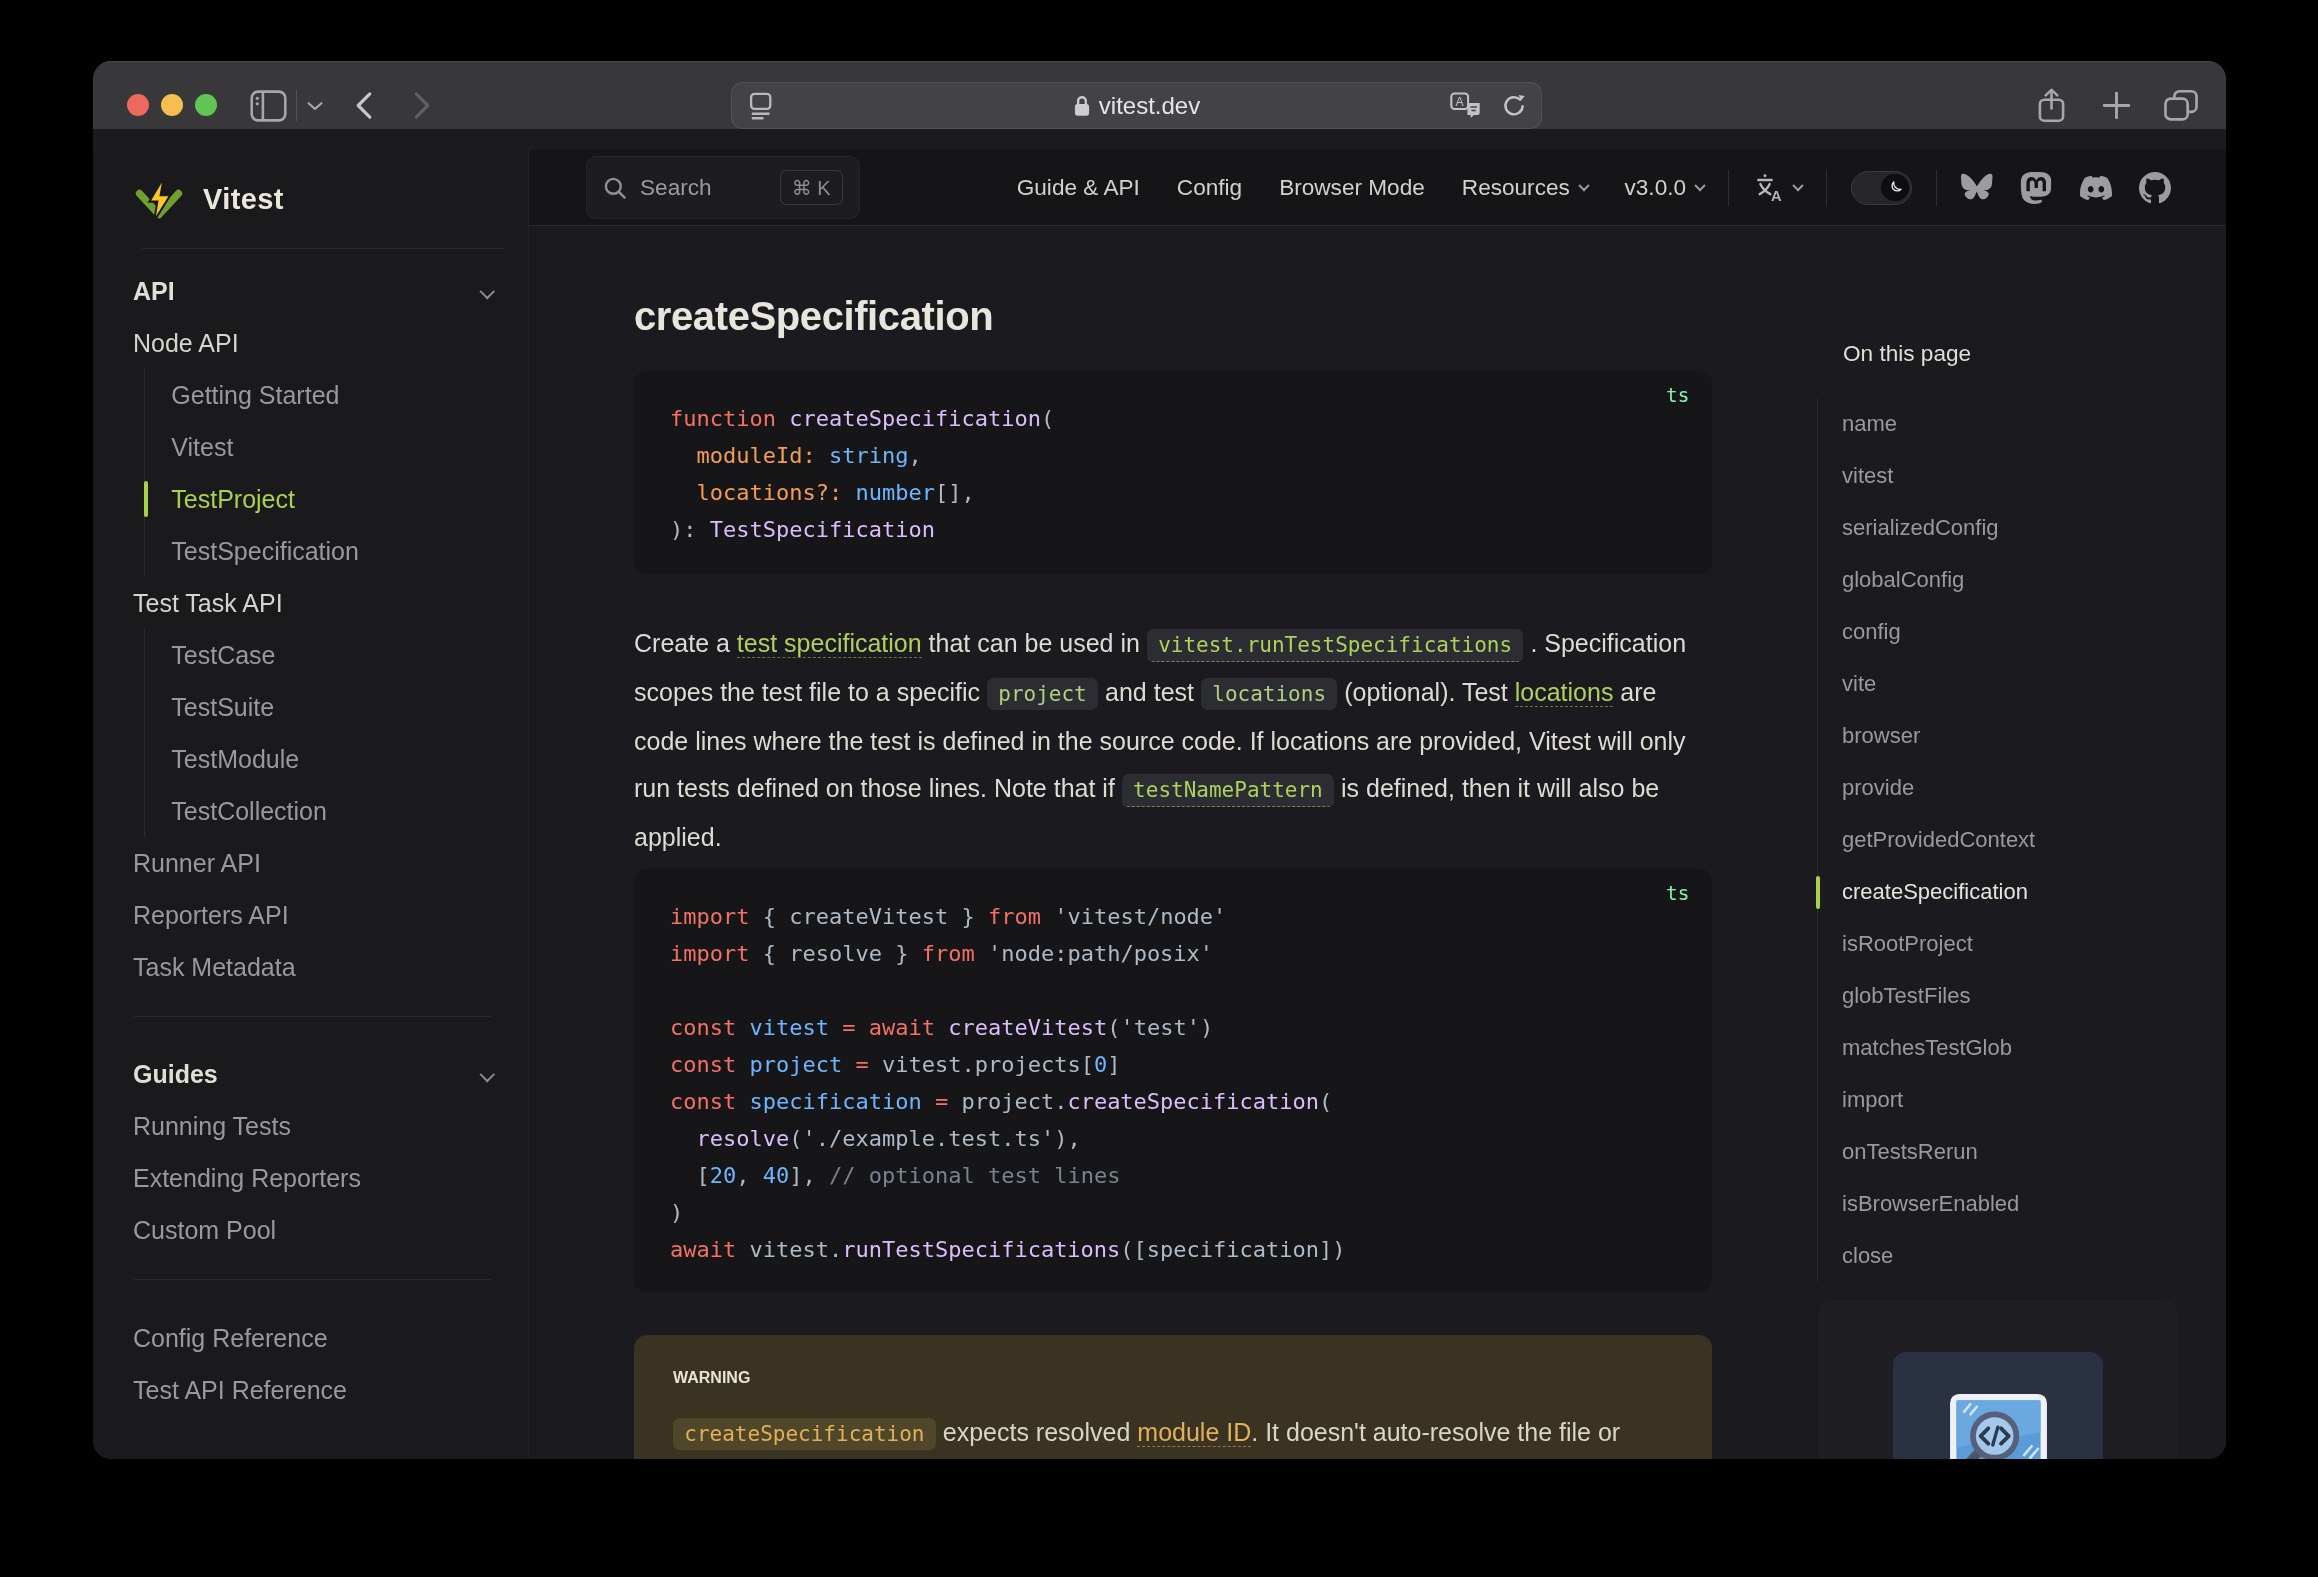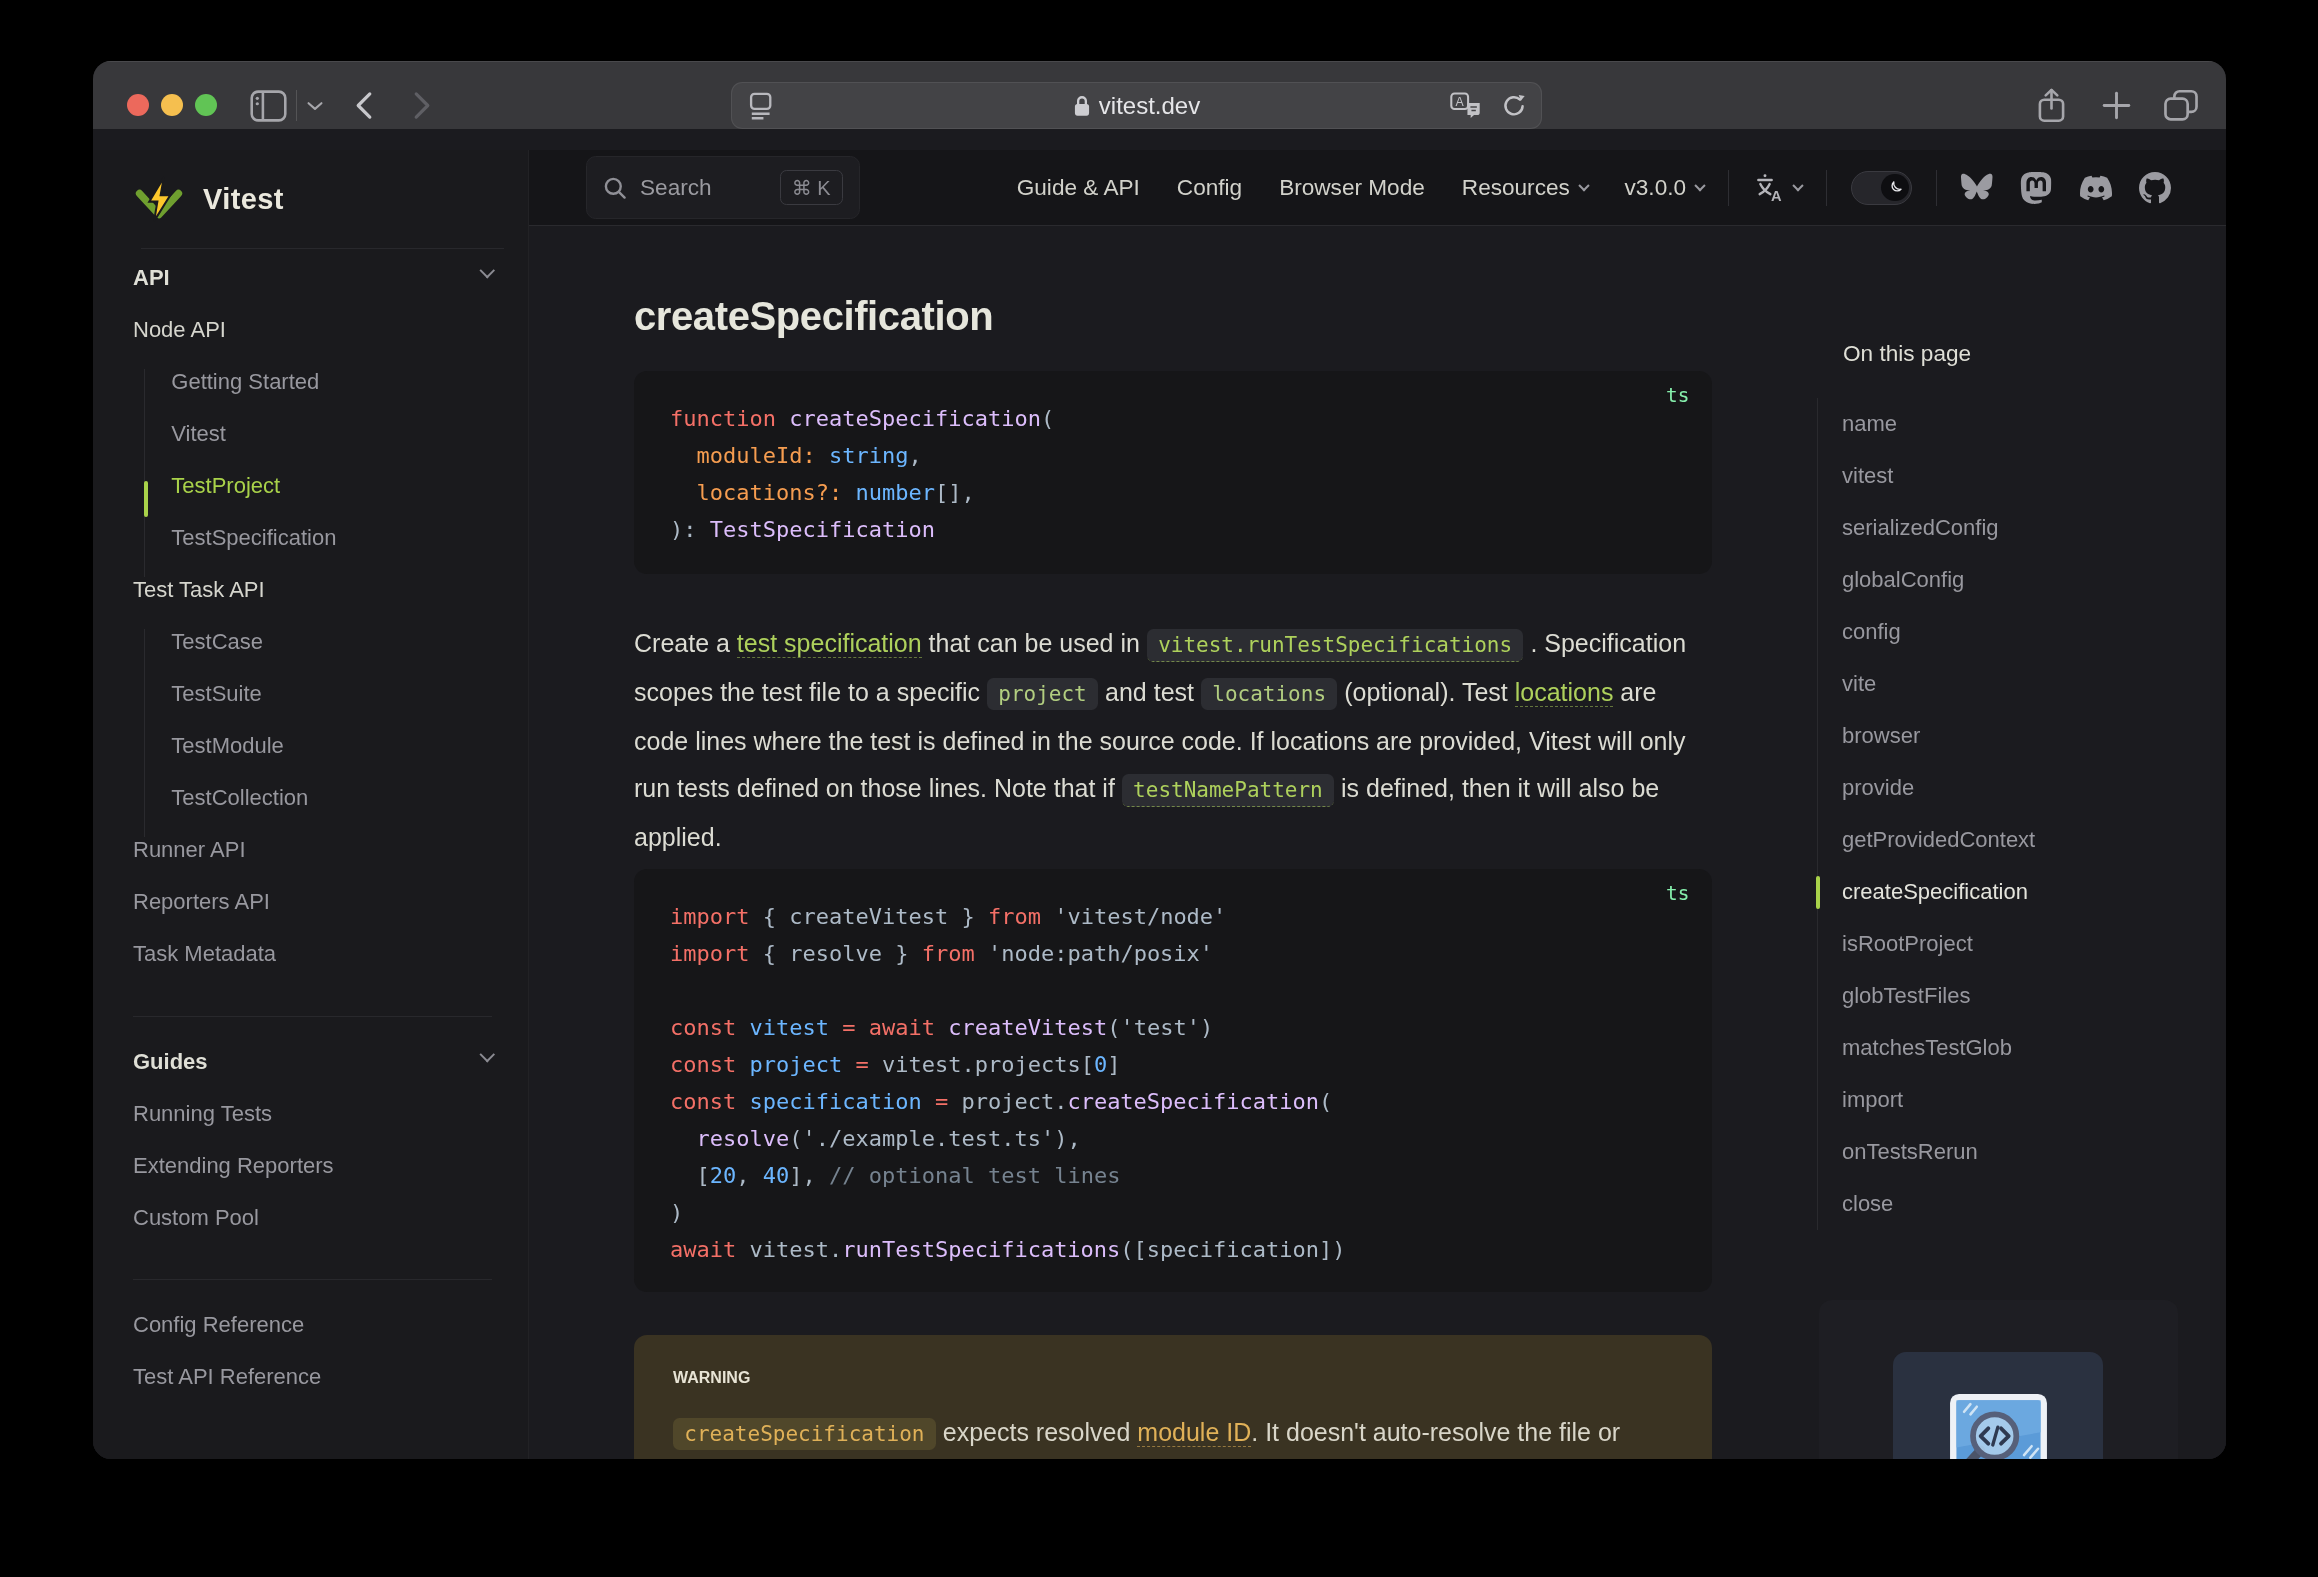--- a/index.html
+++ b/index.html
@@ -17,21 +17,21 @@
   .urltext { color:#e6e6e9; font-size:24px; }
   .urlright { margin-left:auto; display:flex; align-items:center; gap:19.4px; z-index:2; }
 
   
   .site { position:absolute; top:89px; left:0; right:0; bottom:0; background:#1b1b1f; }
   .sb { position:absolute; left:0; top:0; bottom:0; width:436px; background:#1a1a1d; border-right:0.8px solid rgba(255,255,255,.04); }
   .sb-logo { height:99px; display:flex; align-items:center; padding-left:40px; gap:18px; position:relative; }
   .sb-logo::after { content:''; position:absolute; left:48px; right:24px; bottom:0; height:0.8px; background:#28282c; }
   .logo-text { font-size:29px; font-weight:700; color:#ebe9de; letter-spacing:0.4px; }
   #sb-list { padding:16px 36px 0 40px; }
-  .sb-row { height:52px; display:flex; font-size:22px; cursor:pointer; }
+  .sb-row { height:52px; display:flex; align-items:center; font-size:25px; cursor:pointer; }
   .sb-title { justify-content:space-between; font-weight:700; color:#dfdfd6; }
   .sb-sub { color:#d5d5cd; cursor:default; }
   .sb-item { color:#98989f; }
   .sb-nested { margin-left:11.3px; border-left:1.6px solid #2a2a2e; padding-left:26px; color:#98989f; position:relative; }
   .sb-nested.active { color:#a9d24a; }
   .sb-nested.active::before { content:''; position:absolute; left:-1.6px; top:8px; bottom:8px; width:4px; border-radius:2.4px; background:#a9d24a; }
   .sb-group.bordered { margin-top:22.6px; padding-top:32px; border-top:0.8px solid #28282c; }
   .chev { display:inline-block; width:10.5px; height:10.5px; border-right:2.4px solid #8b8b92; border-bottom:2.4px solid #8b8b92; transform:rotate(45deg); }
   .chev.sm { width:8px; height:8px; border-width:2px; margin-left:9.7px; transform:rotate(45deg) translate(-1.6px,-1.6px); border-color:#9a9aa0; }
 
@@ -306,20 +306,21 @@
             <div class="toc-item">vite</div>
             <div class="toc-item">browser</div>
             <div class="toc-item">provide</div>
             <div class="toc-item">getProvidedContext</div>
             <div class="toc-item active">createSpecification</div>
             <div class="toc-item">isRootProject</div>
             <div class="toc-item">globTestFiles</div>
             <div class="toc-item">matchesTestGlob</div>
             <div class="toc-item">import</div>
             <div class="toc-item">onTestsRerun</div>
+            <div class="toc-item">isBrowserEnabled</div>
             <div class="toc-item">close</div>
           </div>
       </nav>
 
       <div class="ad">
         <div class="ad-img">
           <svg width="153" height="137" viewBox="0 0 120 100">
             <rect x="22" y="8" width="76" height="66" rx="7" fill="#eef1f6"></rect>
             <rect x="27" y="13" width="66" height="49" rx="2" fill="#5b9bd8"></rect>
             <polygon points="27,13 93,13 93,38 27,50" fill="#6faae2" opacity="0.85"></polygon>

